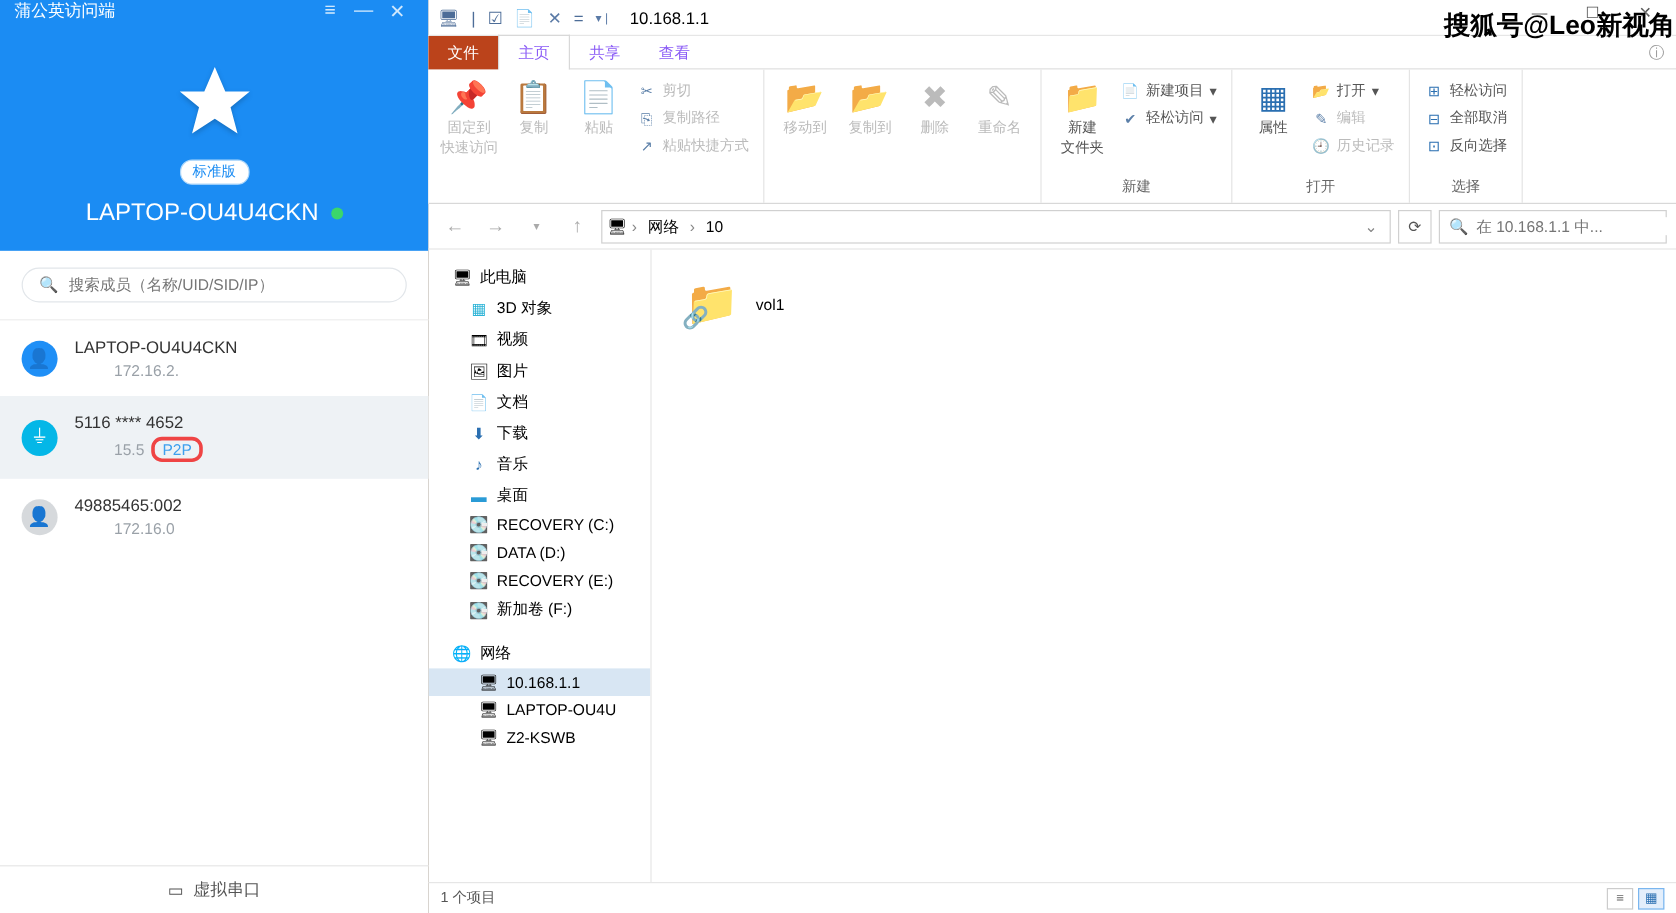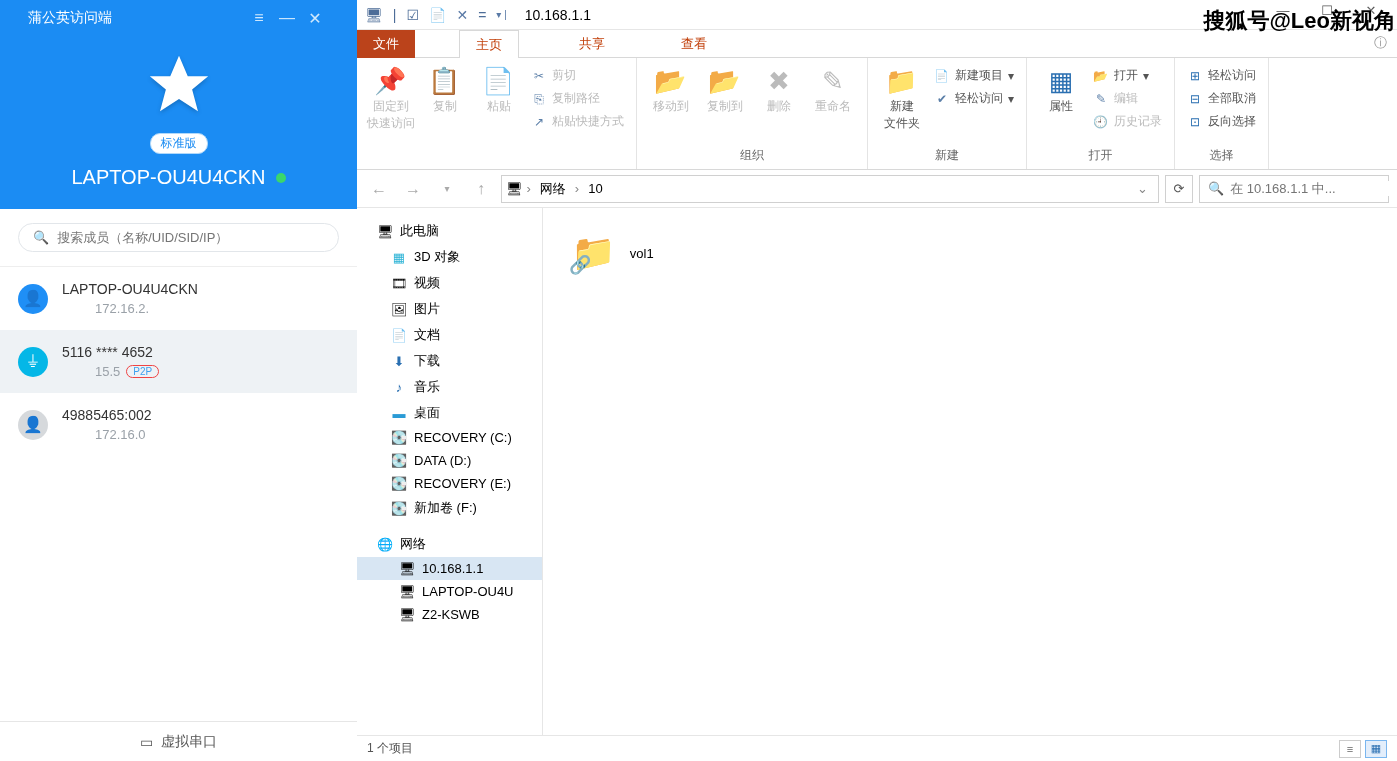--- a/index.html
+++ b/index.html
@@ -1,50 +1,50 @@
 <!DOCTYPE html>
 <html><head>
 <meta charset="utf-8">
 <style>
 * { box-sizing: border-box; margin: 0; padding: 0; }
 body { font-family: "Microsoft YaHei", "Segoe UI", sans-serif; font-size: 13px; width: 1397px; height: 761px; overflow: hidden; display: flex; background: #5a4a38; }
 .vpn-panel { width: 357px; background: #fff; display: flex; flex-direction: column; }
 .vpn-header { background: #1b8cf3; color: #fff; display: flex; flex-direction: column; align-items: center; }
-.vpn-titlebar { display: flex; align-items: center; width: 100%; height: 36px; padding: 0 28px; }
+.vpn-titlebar { display: flex; width: 100%; height: 36px; padding: 0 12px; }
 .vpn-title { flex: 1; font-size: 14px; }
 .vpn-title-btn { width: 28px; text-align: center; color: #cfe8fd; font-size: 16px; cursor: pointer; }
 .star-icon svg { width: 70px; height: 70px; margin-top: 14px; filter: drop-shadow(0 2px 2px rgba(0,0,0,.2)); }
 .badge { background: #fff; color: #1b8cf3; border-radius: 10px; padding: 1px 10px; font-size: 12px; margin-top: 10px; border: 1px solid #b0d8fa; }
 .device-name { font-size: 20px; margin: 12px 0 20px; display: flex; align-items: center; gap: 10px; }
 .status-dot { width: 10px; height: 10px; border-radius: 50%; background: #3bd66b; }
 .search-wrap { padding: 14px 18px; border-bottom: 1px solid #eee; }
 .search-box { width: 100%; border: 1px solid #e2e6ea; border-radius: 16px; padding: 6px 14px; display: flex; align-items: center; gap: 8px; color: #9aa1a8; }
 .search-box input { border: none; outline: none; flex: 1; font-size: 13px; color: #333; }
 .member { display: flex; align-items: center; padding: 14px 18px; gap: 14px; cursor: pointer; }
 .member.selected { background: #eef2f5; }
 .member .avatar { width: 30px; height: 30px; border-radius: 50%; display: flex; align-items: center; justify-content: center; color: #fff; font-size: 16px; }
 .avatar.blue { background: #1f8ff6; }
 .avatar.cyan { background: #04b7e7; }
 .avatar.gray { background: #d6d9dc; }
 .member-info { display: flex; flex-direction: column; gap: 4px; }
 .member-name { color: #333; font-size: 14px; }
 .member-ip { color: #9aa1a8; font-size: 13px; display: flex; align-items: center; gap: 6px; margin-left: 33px; }
-.p2p-tag { border: 1px solid #ef4444; color: #3fa0ee; border-radius: 9px; font-size: 10px; padding: 0 6px; }
+.p2p-tag { border: 3px solid #ef4444; color: #3fa0ee; border-radius: 9px; font-size: 13px; padding: 0 6px; }
 .vpn-footer { margin-top: auto; border-top: 1px solid #e6e6e6; height: 40px; display: flex; align-items: center; justify-content: center; gap: 8px; color: #555; font-size: 14px; cursor: pointer; }
 
 .explorer { flex: 1; background: #fff; display: flex; flex-direction: column; position: relative; }
 .watermark { position: absolute; right: 1px; top: 6px; font-size: 22px; color: #000; font-weight: 600; text-shadow: 0 0 3px #fff; pointer-events: none; z-index: 10; }
 .exp-title { height: 30px; display: flex; align-items: center; padding: 0 6px; border-bottom: 1px solid #e6e6e6; }
 .qat { display: flex; align-items: center; gap: 6px; color: #4d6d98; font-size: 14px; }
 .qat span { padding: 0 2px; cursor: pointer; }
 .addr-title { margin-left: 16px; font-size: 14px; }
 .win-controls { margin-left: auto; display: flex; align-items: center; gap: 4px; }
 .win-btn { width: 40px; height: 24px; text-align: center; cursor: pointer; color: #555; font-size: 13px; }
-.tabs { height: 28px; display: flex; align-items: flex-start; background: #fff; border-bottom: 1px solid #d8d8d8; gap: 44px; }
-.tab { padding: 5px 16px; font-size: 13px; cursor: pointer; color: #c2410c; }
+.tabs { height: 28px; display: flex; align-items: center; background: #fff; border-bottom: 1px solid #d8d8d8; }
+.tab { padding: 5px 16px; font-size: 13px; cursor: pointer; color: #8b5cf6; }
 .tab.active-file { background: #bb431b; color: #fff; }
 .tab.active-home { background: #fff; border: 1px solid #d8d8d8; border-bottom: 1px solid #fff; margin-bottom: -1px; }
 .tab.helpq { margin-left: auto; padding: 4px 10px; color: #999; }
 .ribbon { display: flex; border-bottom: 1px solid #d8d8d8; height: 112px; background: #fff; }
 .group { display: flex; flex-direction: column; border-right: 1px solid #e4e4e4; padding: 4px 8px 0; }
 .group-row { display: flex; flex: 1; align-items: flex-start; gap: 2px; }
 .big-btn { display: flex; flex-direction: column; align-items: center; justify-content: flex-start; width: 52px; padding-top: 6px; gap: 4px; cursor: pointer; color: #555; font-size: 12px; text-align: center; }
 .big-btn.disabled { color: #bbb; }
 .big-ico { font-size: 26px; line-height: 1; }
 .small-col { display: flex; flex-direction: column; gap: 4px; padding-top: 4px; }
@@ -208,21 +208,20 @@
           </div>
         <div class="big-btn disabled">
             <span class="big-ico">✖</span>
             <span>删除</span>
           </div>
         <div class="big-btn disabled">
             <span class="big-ico">✎</span>
             <span>重命名</span>
           </div>
       </div>
-      <div class="group-label">组织</div>
     </div>
     <div class="group">
       <div class="group-row">
         <div class="big-btn">
             <span class="big-ico" style="color:#e2b541;">📁</span>
             <span style="white-space:pre-line;">新建
 文件夹</span>
           </div>
         <div class="small-col">
           <div class="small-btn">

